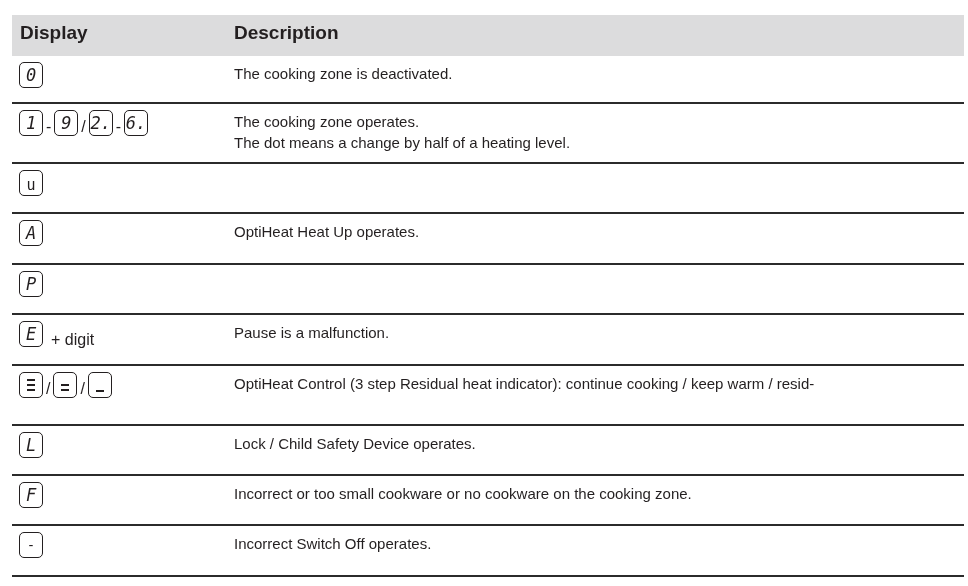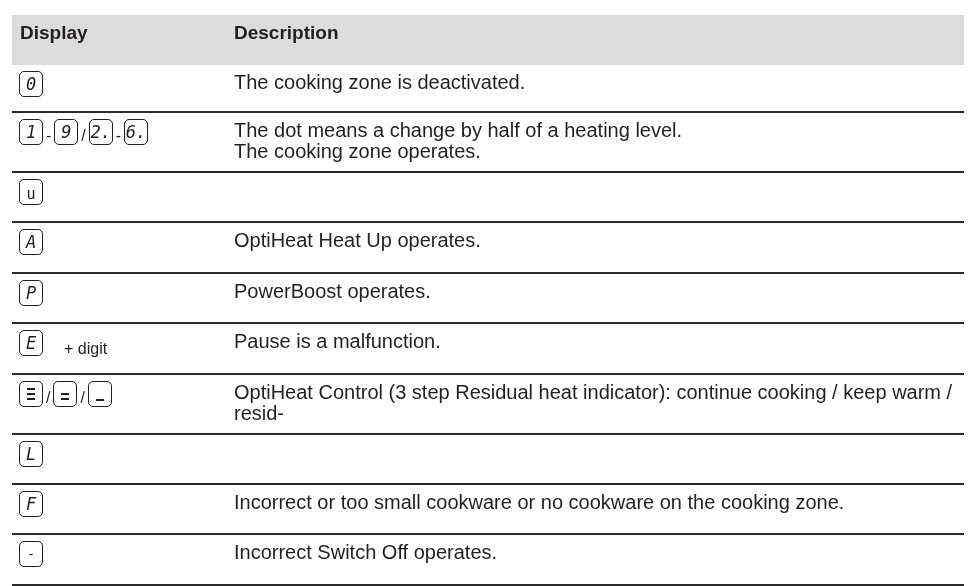--- a/index.html
+++ b/index.html
@@ -1,31 +1,31 @@
 <!DOCTYPE html>
 <html><head>
 <meta charset="utf-8">
 <style>
   html, body { margin: 0; padding: 0; background: #ffffff; }
   body { width: 968px; height: 586px; position: relative; overflow: hidden;
          font-family: "Liberation Sans", sans-serif; color: #231f20; }
   .table { position: absolute; left: 12px; top: 15px; width: 952px; }
-  .header { height: 50px; background: #dcdcdd; position: relative; }
+  .header { height: 41px; background: #dcdcdd; position: relative; }
   .header .h { position: absolute; top: 7px; font-weight: bold; font-size: 19px; color: #231f20; }
   .h-display { left: 8px; }
   .h-desc { left: 222px; }
   .row { position: relative; border-bottom: 2.5px solid #2b2b2b; box-sizing: border-box; }
   .row .disp { position: absolute; left: 7px; top: 6px; display: flex; align-items: flex-end; }
-  .row .desc { position: absolute; left: 222px; top: 7px; font-size: 20px; line-height: 21px; color: #231f20; }
+  .row .desc { position: absolute; left: 222px; top: 7px; font-size: 15px; line-height: 21px; color: #231f20; }
   .seg { display: inline-flex; width: 24px; height: 26px; border: 1.6px solid #231f20; border-radius: 5px;
          align-items: center; justify-content: center; box-sizing: border-box;
          font-family: "DejaVu Sans Mono", monospace; font-style: italic; font-size: 17px; color: #231f20;
          line-height: 1; }
   .sep { font-size: 16px; margin: 0 3px; color: #231f20; line-height: 18px; }
-  .suffix { font-size: 16px; margin-left: 21px; margin-bottom: -2px; }
+  .suffix { font-size: 16px; margin-left: 8px; margin-bottom: -2px; }
   .bars { display: flex; flex-direction: column; align-items: center; justify-content: center; gap: 3px; height: 100%; }
   .bar { width: 8px; height: 2px; background: #231f20; }
 </style>
 </head>
 <body>
 
 <div class="table">
   <div class="header">
     <span class="h h-display">Display</span>
     <span class="h h-desc">Description</span>
@@ -44,22 +44,22 @@
     <div class="disp">
       <span class="seg">1</span>
       <span class="sep">-</span>
       <span class="seg">9</span>
       <span class="sep">/</span>
       <span class="seg">2.</span>
       <span class="sep">-</span>
       <span class="seg">6.</span>
     </div>
     <div class="desc">
+      <div>The cooking zone operates.</div>
       <div>The dot means a change by half of a heating level.</div>
-      <div>The cooking zone operates.</div>
     </div>
   </div>
 
   <div class="row" style="height:50px">
     <div class="disp">
       <span class="seg" style="font-style:normal;font-size:15px;padding-top:4px">u</span>
     </div>
   </div>
 
   <div class="row" style="height:51px">
@@ -67,23 +67,20 @@
       <span class="seg">A</span>
     </div>
     <div class="desc">
       <div>OptiHeat Heat Up operates.</div>
     </div>
   </div>
 
   <div class="row" style="height:50px">
     <div class="disp">
       <span class="seg">P</span>
-    </div>
-    <div class="desc">
-      <div>PowerBoost operates.</div>
     </div>
   </div>
 
   <div class="row" style="height:51px">
     <div class="disp">
       <span class="seg">E</span>
       <span class="suffix">+ digit</span>
     </div>
     <div class="desc">
       <div>Pause is a malfunction.</div>
@@ -115,20 +112,23 @@
     </div>
     <div class="desc">
       <div>OptiHeat Control (3 step Residual heat indicator): continue cooking / keep warm / resid-</div>
     </div>
   </div>
 
   <div class="row" style="height:50px">
     <div class="disp">
       <span class="seg">L</span>
     </div>
+    <div class="desc">
+      <div>Lock / Child Safety Device operates.</div>
+    </div>
   </div>
 
   <div class="row" style="height:50px">
     <div class="disp">
       <span class="seg">F</span>
     </div>
     <div class="desc">
       <div>Incorrect or too small cookware or no cookware on the cooking zone.</div>
     </div>
   </div>

